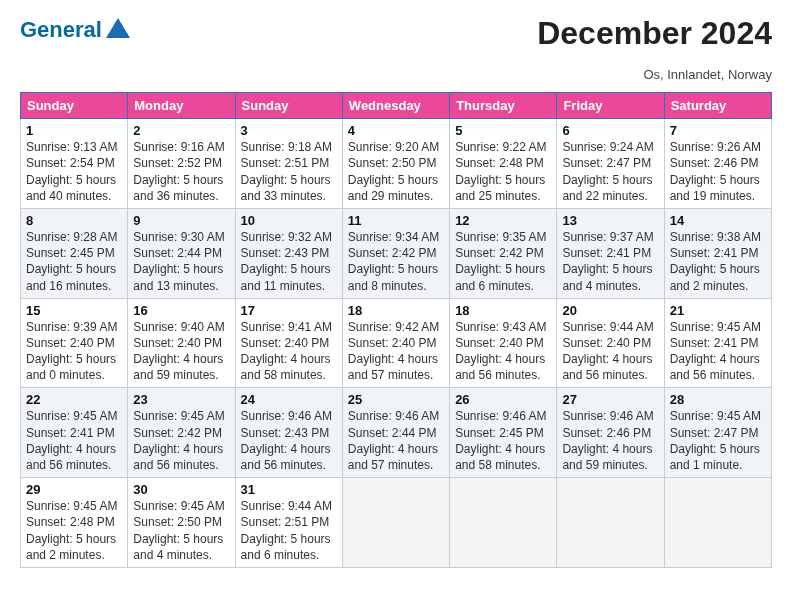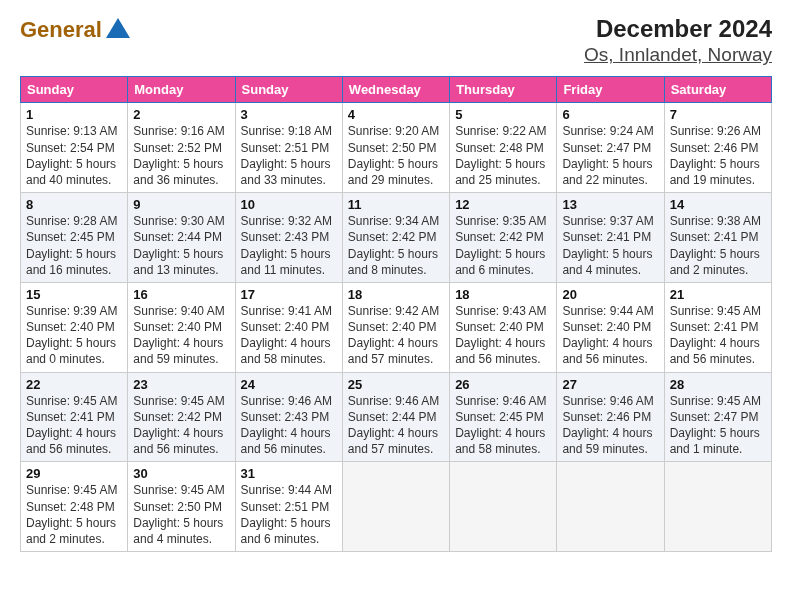--- a/index.html
+++ b/index.html
@@ -24,41 +24,40 @@
     }
     .logo {
       display: flex;
       align-items: center;
     }
     .logo-text {
       font-size: 22px;
       font-weight: bold;
       line-height: 1.1;
     }
-    .logo-general { color: #a16207; text-align: center; }
+    .logo-general { color: #0369a1; text-align: center; }
     .logo-blue { color: #1a6bb5; }
     .logo-icon {
       width: 28px;
       height: 28px;
       margin-left: 2px;
     }
     .title-block {
       text-align: right;
     }
     .month-title {
-      font-size: 24px;
+      font-size: 32px;
       font-weight: bold;
       color: #222;
       line-height: 1.1;
     }
     .location {
-      font-size: 19px;
+      font-size: 13px;
       color: #444;
-      margin-top: 2px;
-      text-decoration: underline;
+      margin-top: 16px;
     }
     .calendar {
       width: 100%;
       border-collapse: collapse;
       table-layout: fixed;
     }
     .calendar th {
       background: #ec4899;
       color: #fff;
       font-size: 13px;

